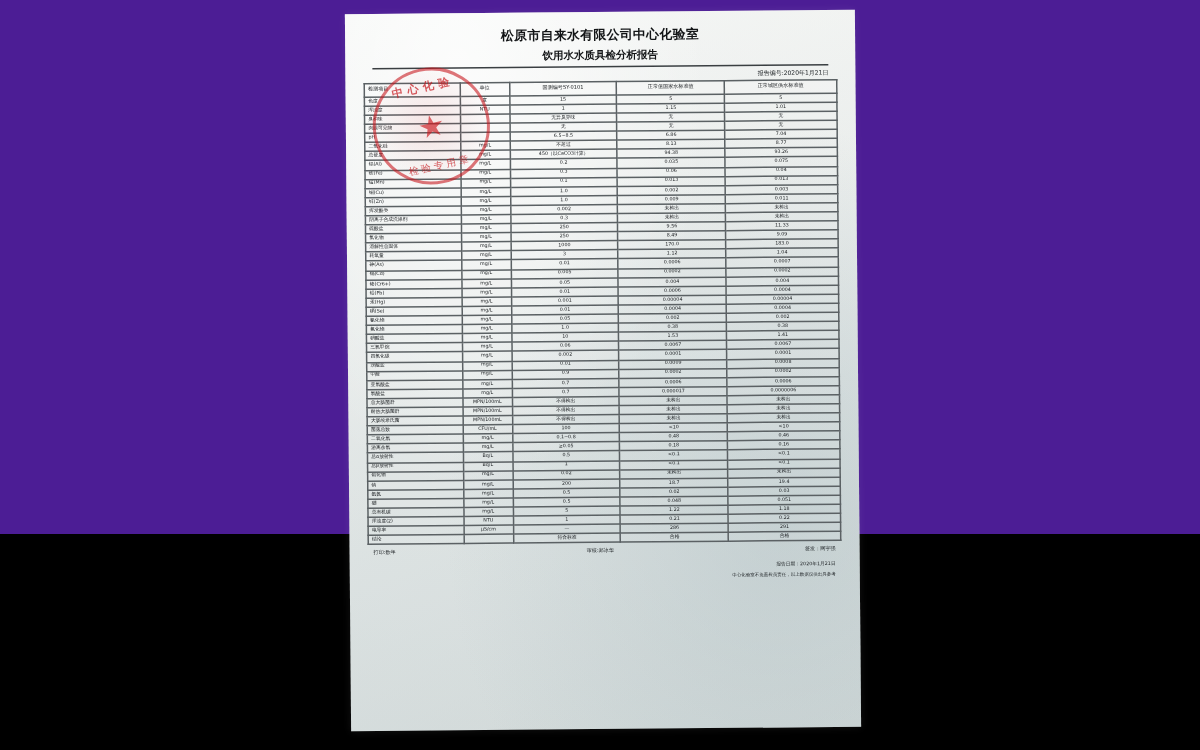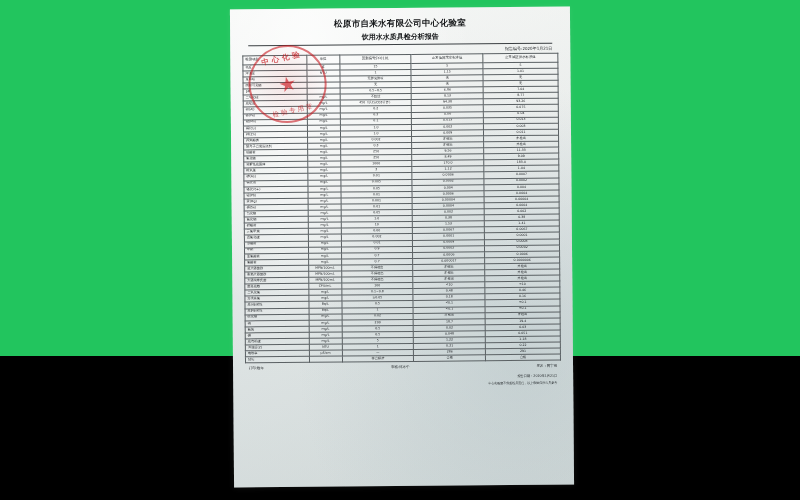--- a/index.html
+++ b/index.html
@@ -1,17 +1,17 @@
 <!DOCTYPE html>
 <html><head>
 <meta charset="utf-8">
 <style>
   html,body{margin:0;padding:0;background:#000;}
   body{width:800px;height:500px;overflow:hidden;font-family:"DejaVu Sans","Liberation Sans",sans-serif;}
-  #stage{position:relative;width:800px;height:356px;background:#22c55e;}
+  #stage{position:relative;width:800px;height:356px;background:#4c1d95;}
 
   
   #paper{
     position:absolute;
     left:232px; top:8px;
     width:340px; height:478px;
     background:linear-gradient(160deg,#f2f4f2 0%,#e9ecea 35%,#dfe4e3 60%,#d4dad9 100%);
     transform:rotate(-0.5deg);
     box-shadow:0 0 6px rgba(255,255,255,.08);
   }

